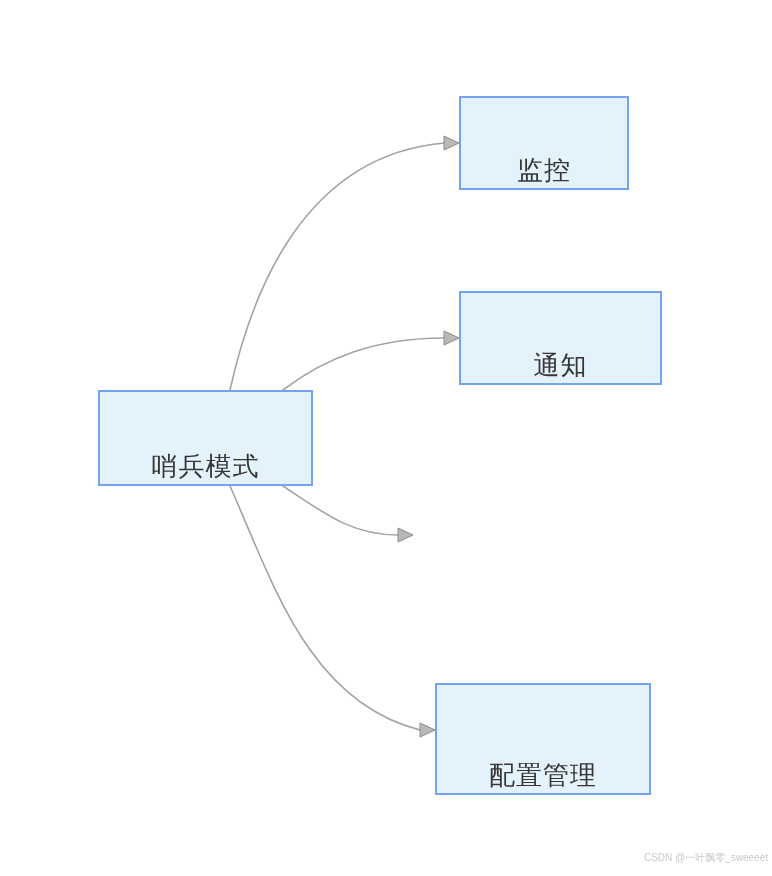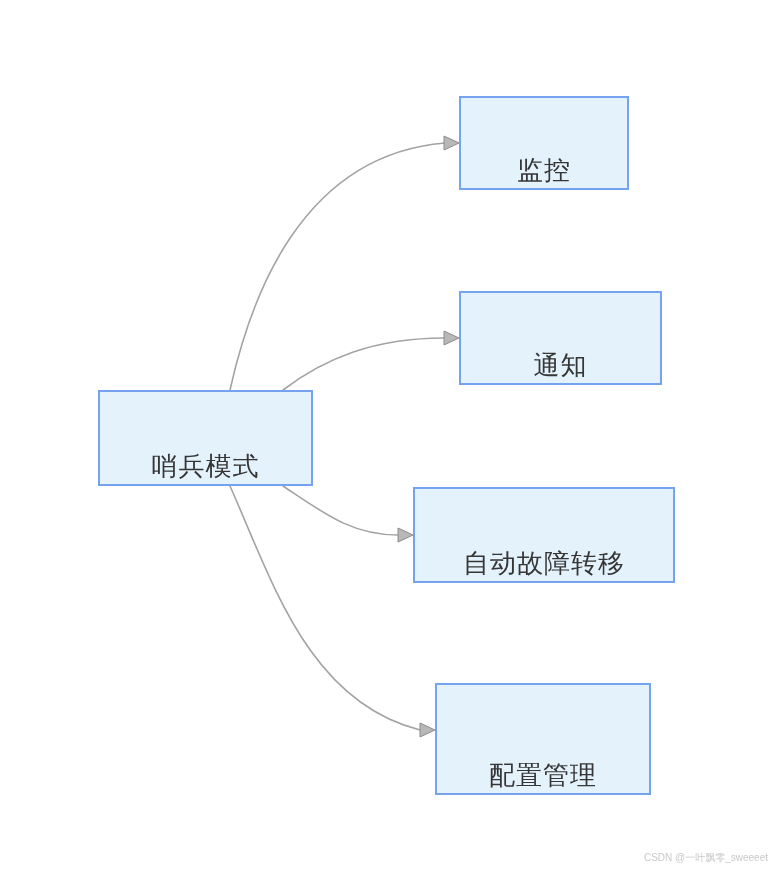--- a/index.html
+++ b/index.html
@@ -84,23 +84,20 @@
   </div>
 
   <div class="node node-monitor">
     <span>监控</span>
   </div>
 
   <div class="node node-notify">
     <span>通知</span>
   </div>
 
-  <div class="node node-failover">
-    <span>自动故障转移</span>
-  </div>
 
   <div class="node node-config">
     <span>配置管理</span>
   </div>
 
   <div class="watermark">CSDN @一叶飘零_sweeeet</div>
 
 </div>
 
 </body></html>

